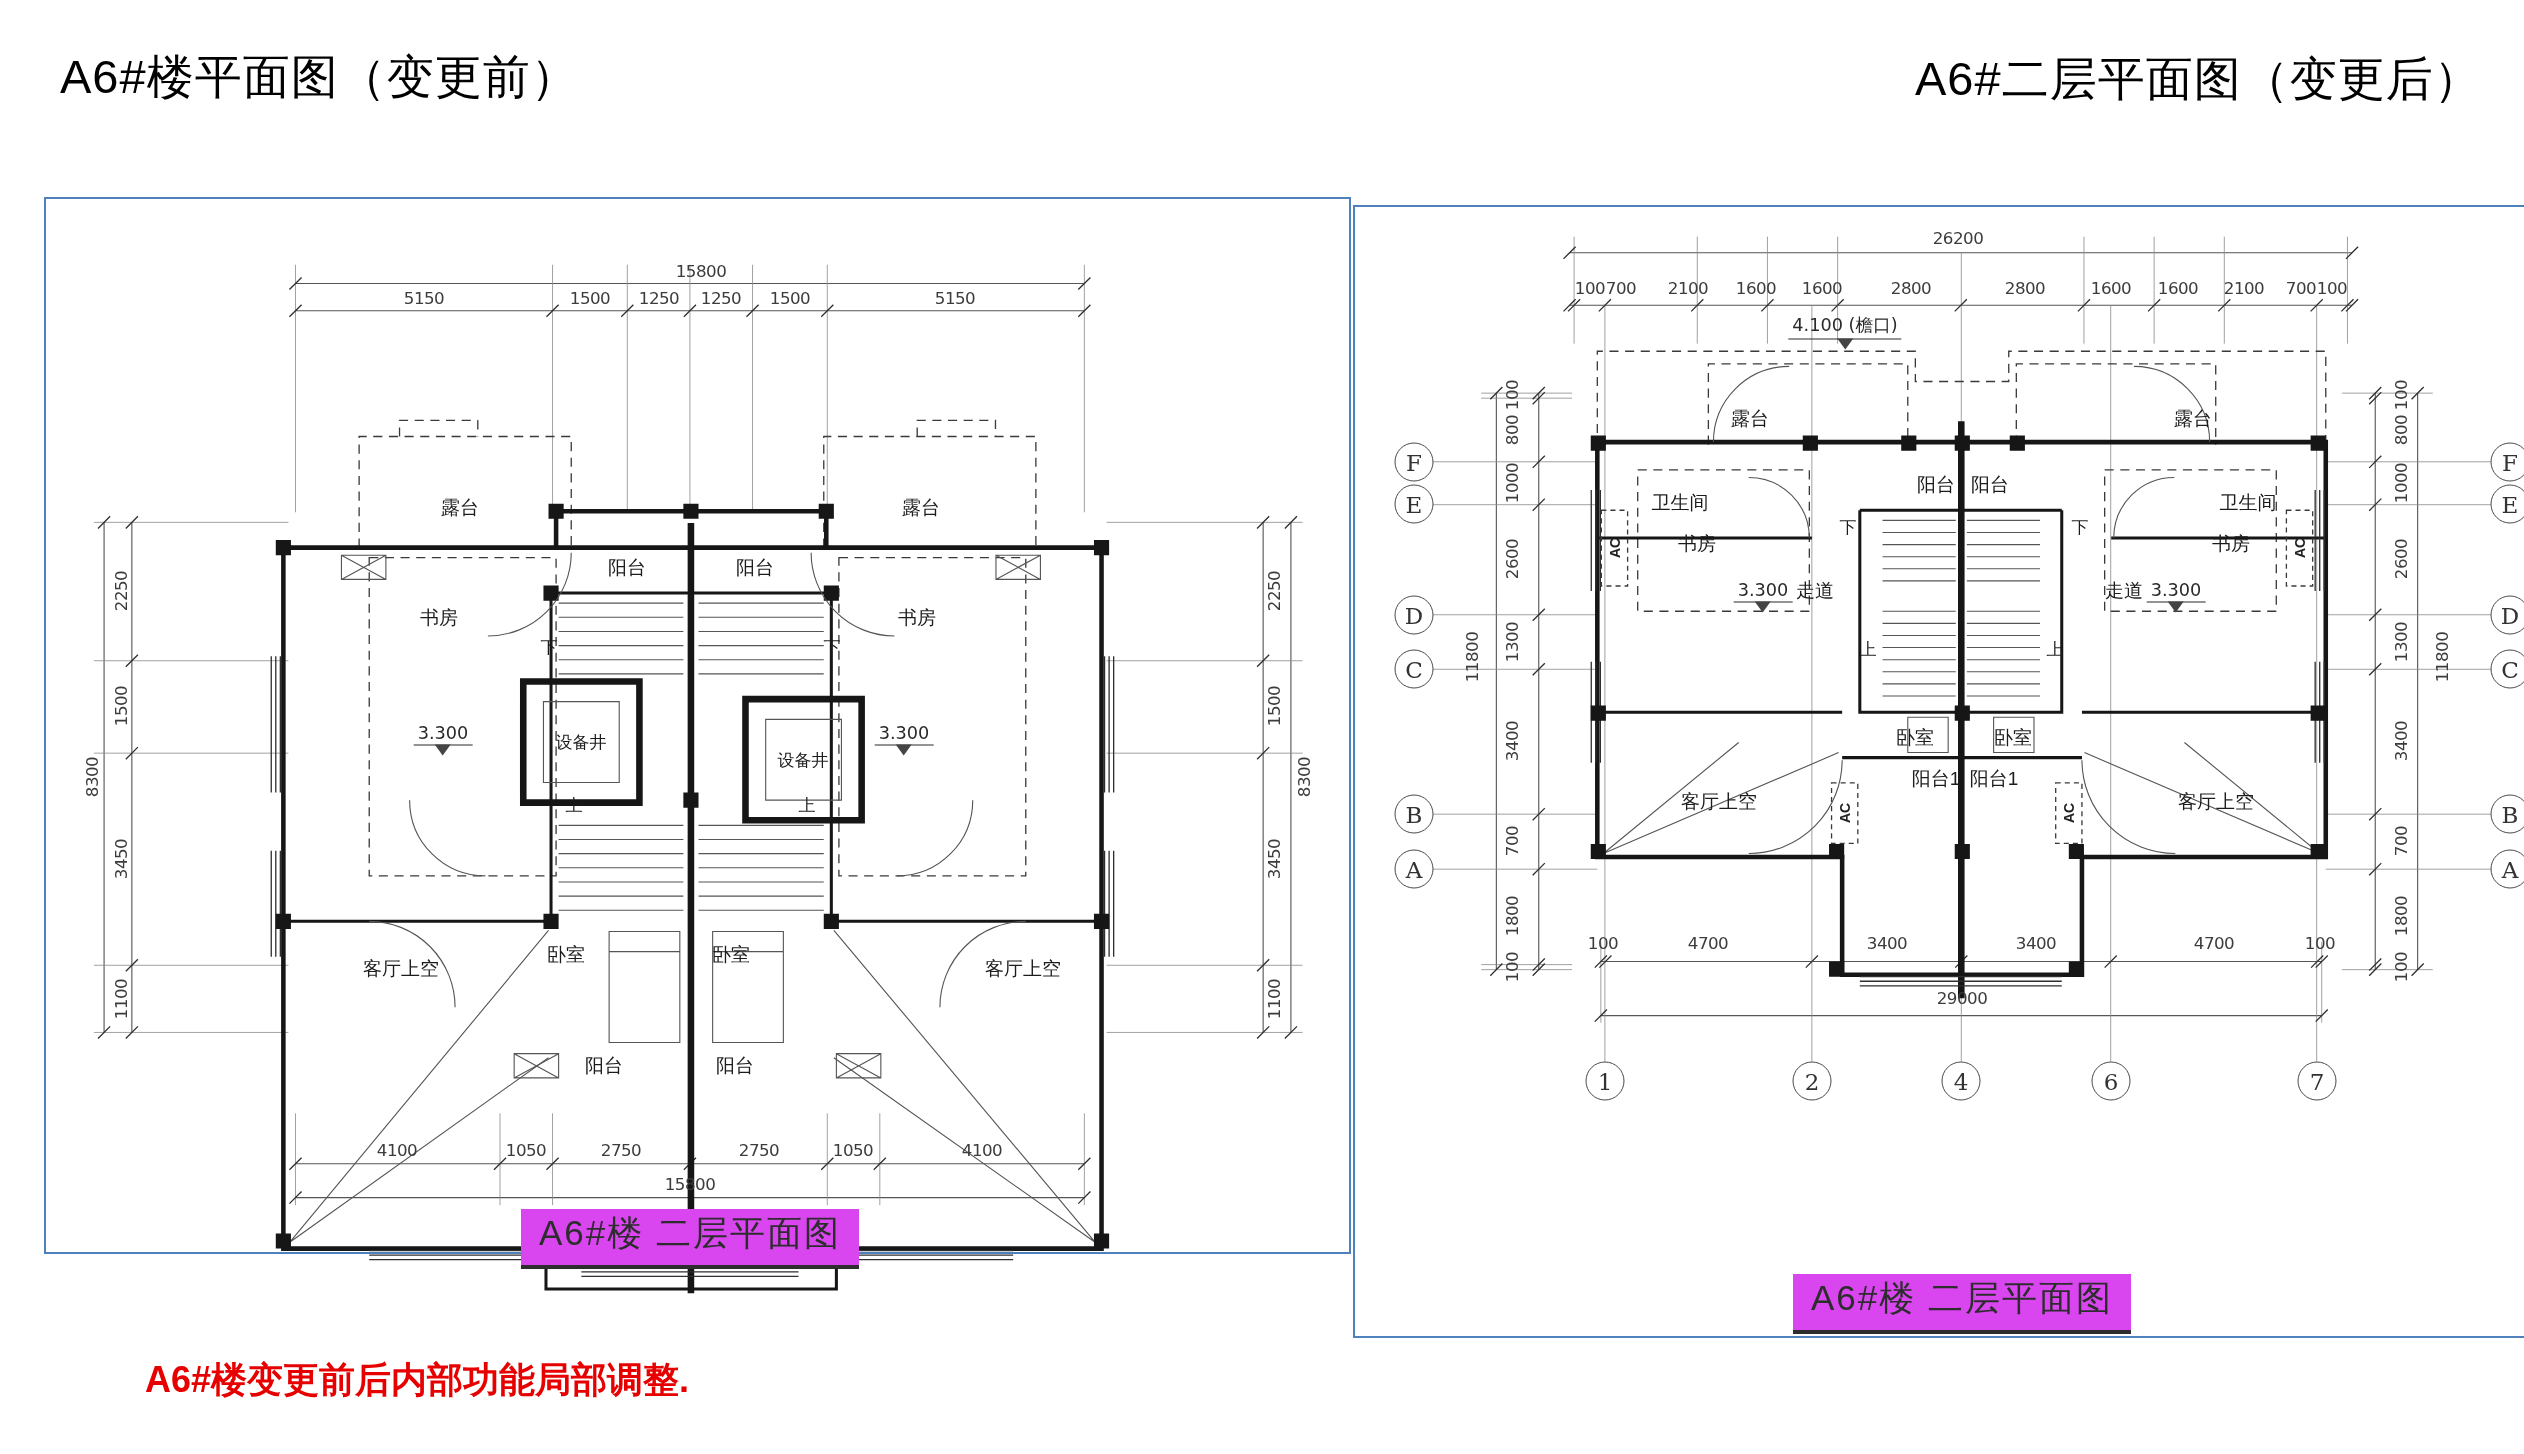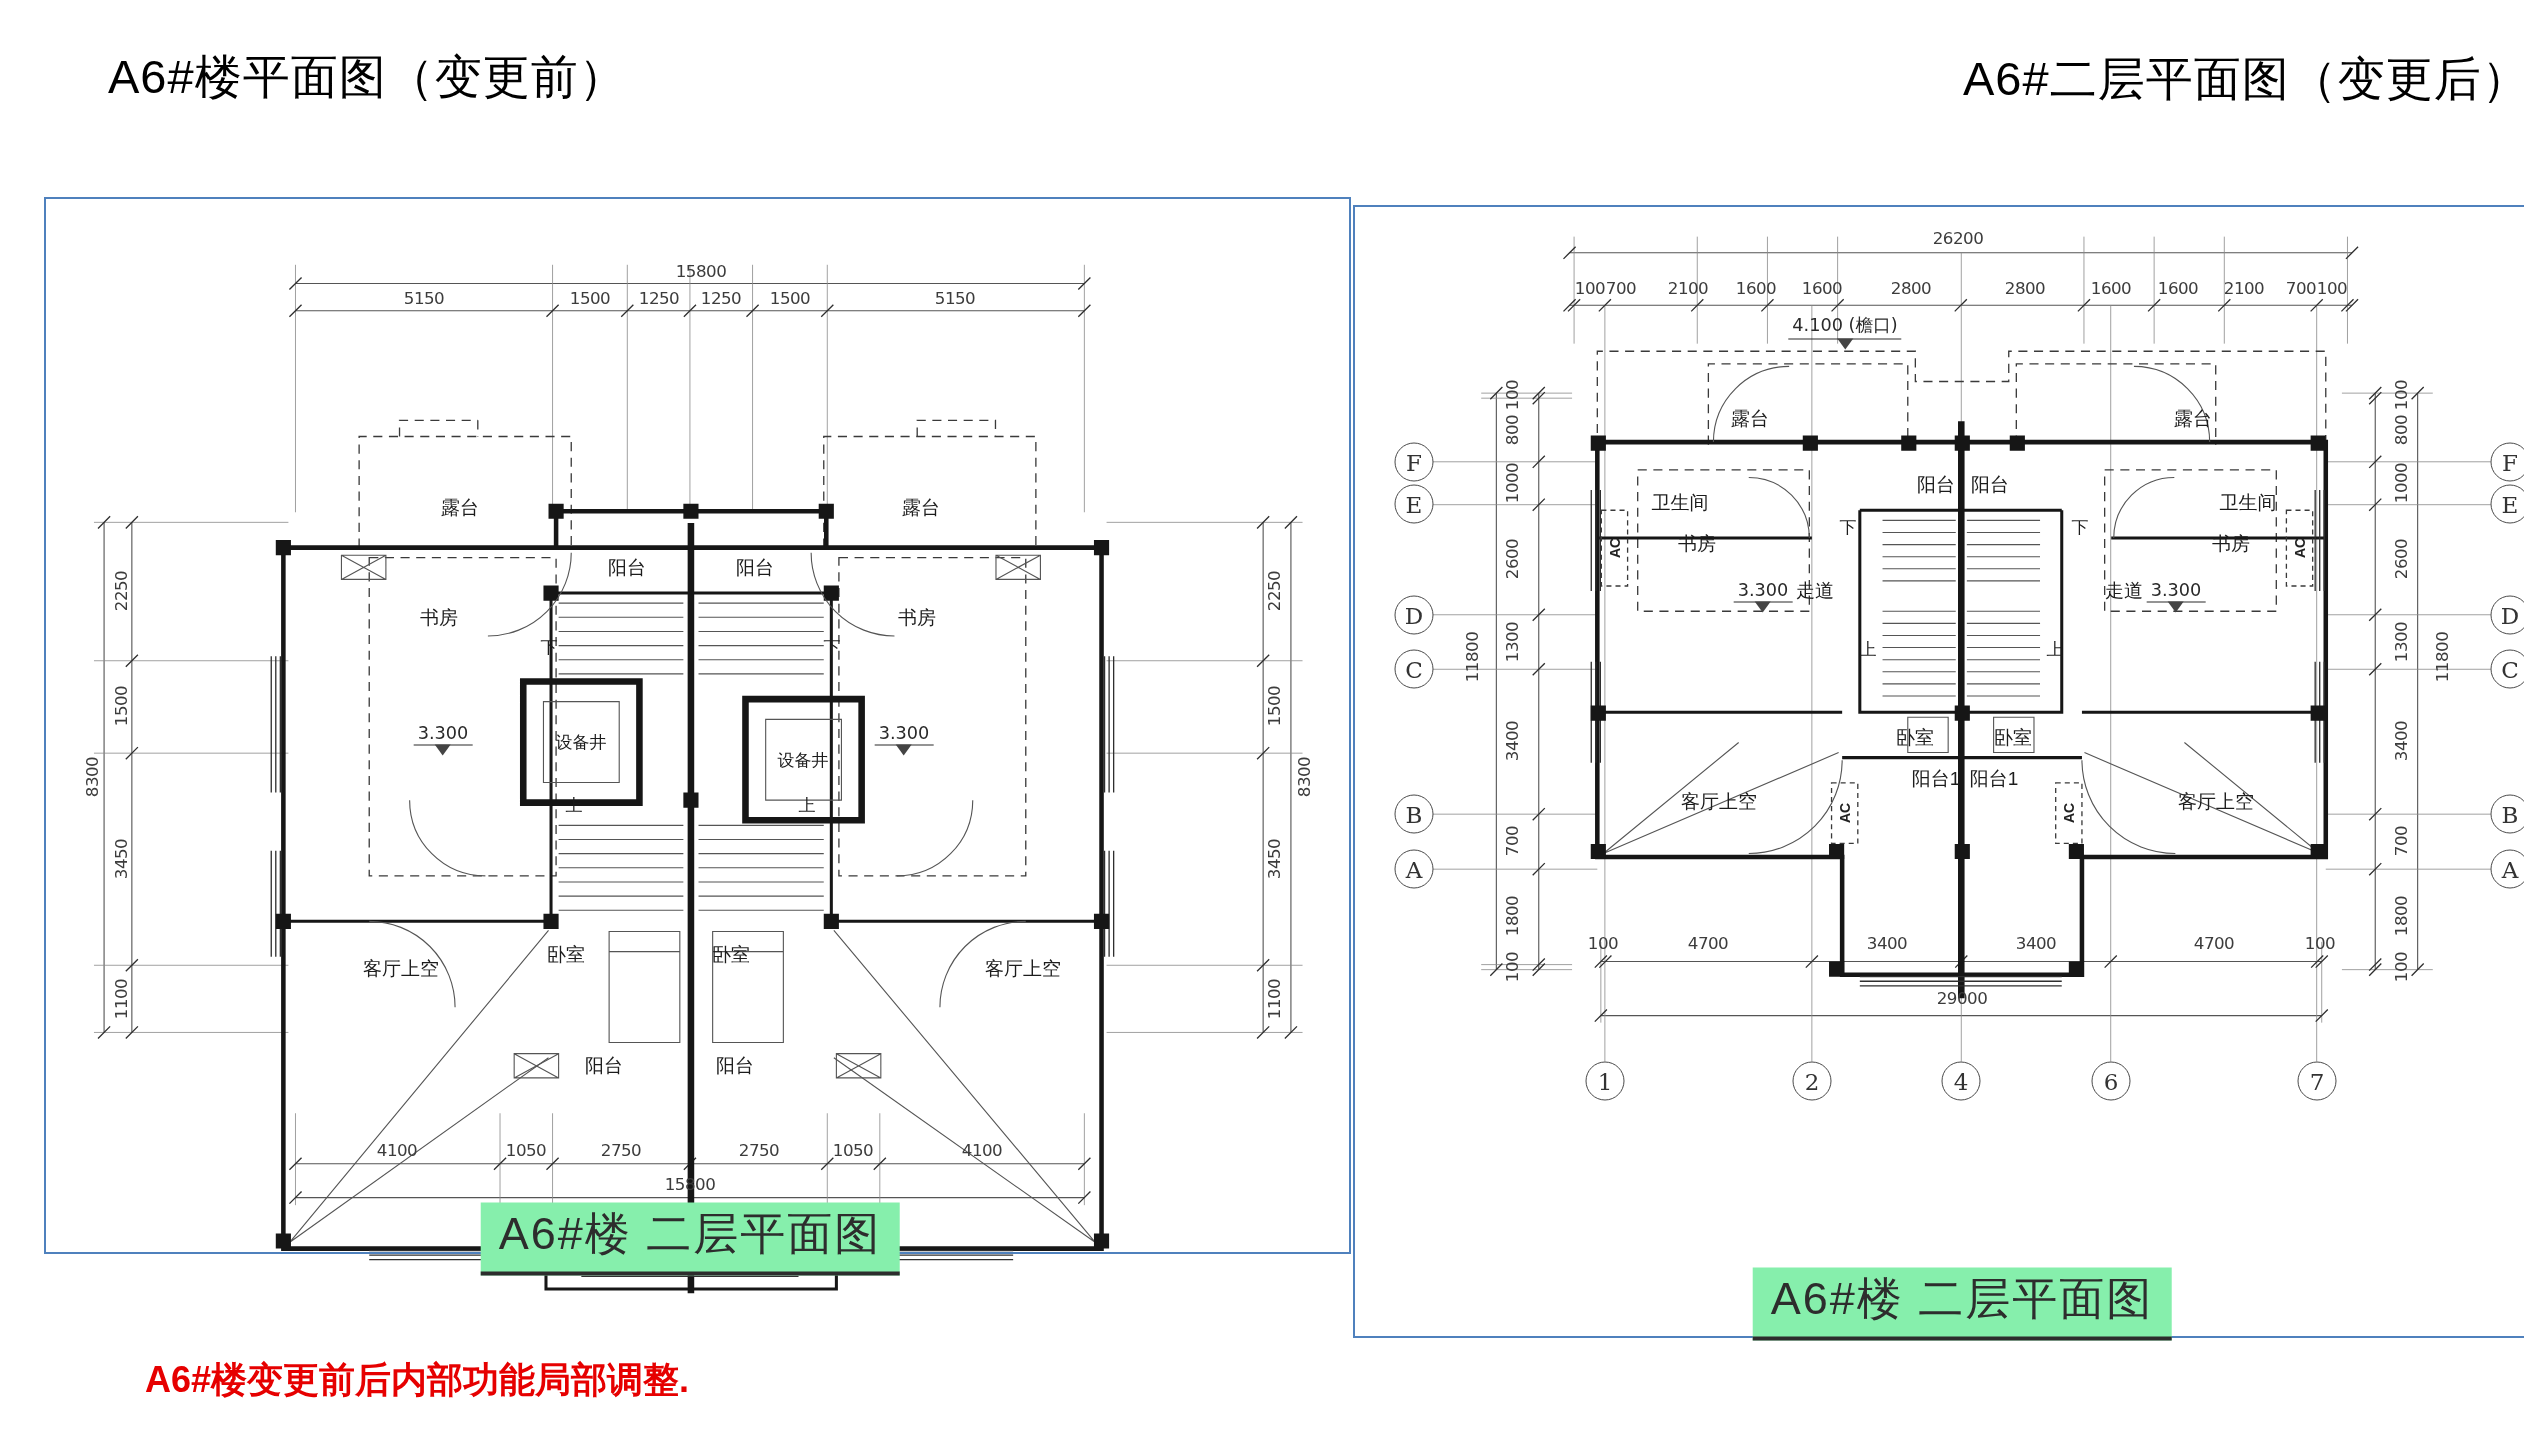--- a/index.html
+++ b/index.html
@@ -1,36 +1,36 @@
 <!DOCTYPE html>
 <html style="font-size:8px"><head>
 <meta charset="utf-8">
 <style>
   html,body{margin:0;padding:0;background:#ffffff;}
   body{width:2585px;height:1454px;position:relative;overflow:hidden;
        font-family:"Liberation Sans",sans-serif;color:#1f1f1f;}
-  .title{position:absolute;font-size:47px;font-weight:500;letter-spacing:1px;color:#000;white-space:nowrap;margin-left:48px;}
+  .title{position:absolute;font-size:47px;font-weight:500;letter-spacing:1px;color:#000;white-space:nowrap;}
   .note{position:absolute;font-size:36px;font-weight:bold;color:#e60000;white-space:nowrap;}
   .frame{position:absolute;border:2px solid #4f81bd;background:#fff;}
   .frame svg{position:absolute;left:0;top:0;}
   .lab{position:absolute;transform:translate(-50%,-50%);white-space:nowrap;}
   .dim{font-family:"DejaVu Sans",sans-serif;font-size:16.7px;color:#3c3c3c;letter-spacing:-0.5px;}
   .dimv{transform:translate(-50%,-50%) rotate(-90deg);}
   .room{font-size:19px;color:#1c1c1c;}
   .small{font-size:17px;color:#1c1c1c;}
   .lvl{font-family:"DejaVu Sans",sans-serif;font-size:17.7px;color:#2a2a2a;
        border-bottom:1.5px solid #2a2a2a;padding:0 4px 2px;}
   .lvl::after{content:"";position:absolute;left:50%;top:100%;margin-left:-8px;
        border:8px solid transparent;border-top:11px solid #444;border-bottom:0;}
   .bub{position:absolute;transform:translate(-50%,-50%);width:37px;height:37px;
        border:1.5px solid #4a4a4a;border-radius:50%;background:#fff;display:flex;
        align-items:center;justify-content:center;
        font-family:"DejaVu Serif",serif;font-size:23px;color:#333;}
   .caption{position:absolute;transform:translate(-50%,-50%);white-space:nowrap;z-index:3;
-       font-size:45px;font-weight:500;color:#2d2d2d;background:#86efac;
+       font-size:35px;font-weight:500;color:#2d2d2d;background:#d946ef;
        border-bottom:4.5px solid #2d2d2d;padding:1px 18px 8px;letter-spacing:2px;}
   .acv{font-family:"Liberation Sans",sans-serif;font-size:14px;font-weight:bold;color:#222;
        transform:translate(-50%,-50%) rotate(-90deg);}
   
   .w{stroke:#161616;stroke-width:9;fill:none;stroke-linecap:square;}
   .w2{stroke-width:13;}
   .w6{stroke:#161616;stroke-width:6;fill:none;}
   .t{stroke:#555;stroke-width:2.2;fill:none;}
   .t15{stroke:#8a8a8a;stroke-width:1.6;fill:none;}
   .d{stroke:#3a3a3a;stroke-width:2.6;fill:none;stroke-dasharray:18 13;}

